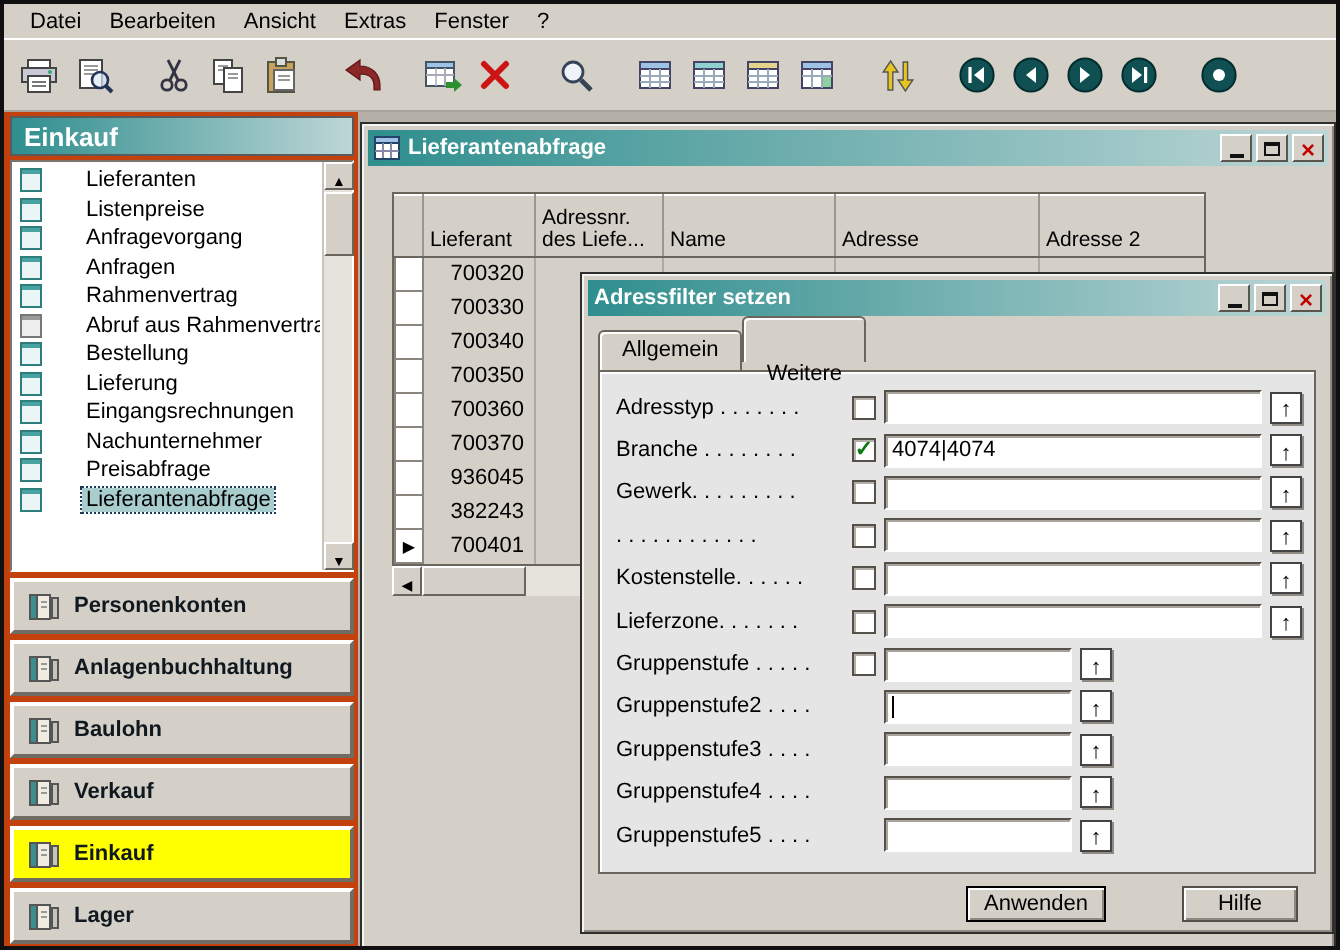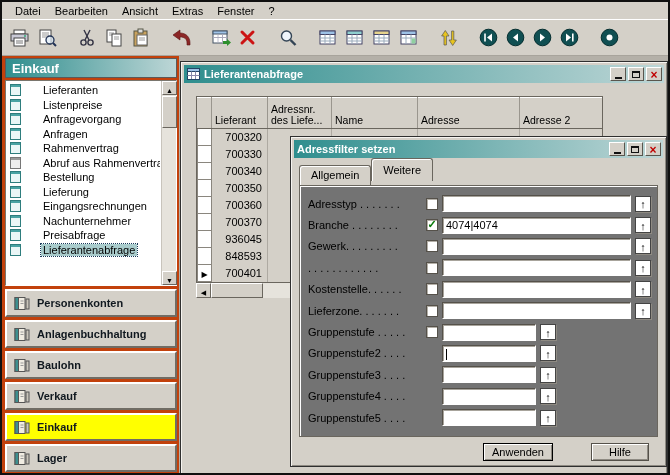--- a/index.html
+++ b/index.html
@@ -80,22 +80,22 @@
   .hscroll{position:absolute;left:12px;top:200px;width:132px;height:15px;background:#e6e3dc;display:flex}
   .hscroll .scroll-btn{position:static;width:15px;height:15px}
   .hthumb{width:52px;height:15px;background:#d4d0c8;border:1px solid;border-color:#fff #6a665e #6a665e #fff}
 
   
   .dialog{position:absolute;left:111px;top:80px;width:377px;height:331px;z-index:9}
   .dlg-content{position:relative;height:calc(100% - 18px)}
   .tabstrip{position:absolute;top:6px;left:5px;height:23px;display:flex;align-items:center;z-index:3}
   .tab{height:20px;margin-bottom:2px;padding:3px 11px 0;background:#d4d0c8;border:1px solid #6a665e;border-bottom:none;
        border-top-left-radius:3px;border-top-right-radius:3px;box-shadow:inset 1px 1px 0 #fff;cursor:default}
-  .tab.active{height:23px;margin-bottom:12px;padding-top:5px}
-  .tab-panel{position:absolute;left:5px;right:5px;top:27px;height:252px;background:#737373;
+  .tab.active{height:23px;margin-bottom:12px;padding-top:22px}
+  .tab-panel{position:absolute;left:5px;right:5px;top:27px;height:252px;background:#e5e5e5;
              border:1px solid #6a665e;box-shadow:inset 1px 1px 0 #fff;padding:7px 6px 0 8px}
   .field-row{display:flex;align-items:center;height:21.4px}
   .flabel{width:118px;flex:none;white-space:nowrap;overflow:hidden;cursor:default}
   .cbslot{width:16px;flex:none;display:flex;align-items:center}
   .checkbox{width:12px;height:12px;background:#fff;border:1px solid #55514a;box-shadow:inset 1px 1px 0 #b4b0a8;
             display:flex;align-items:center;justify-content:center}
   .checkbox.checked::after{content:"✓";color:#0a7a0a;font-weight:bold;font-size:11px;margin-top:-2px}
   .textbox{height:17px;background:#fff;border:1px solid;border-color:#55514a #fff #fff #55514a;
            box-shadow:inset 1px 1px 0 #a8a49c;padding:1px 3px;line-height:13px;overflow:hidden;white-space:nowrap}
   .textbox.grow{flex:1}
@@ -506,21 +506,21 @@
             <div class="grid-row">
                 <div class="gc sel"></div>
                 <div class="gc c1">936045</div>
                 <div class="gc c2"></div>
                 <div class="gc c3"></div>
                 <div class="gc c4"></div>
                 <div class="gc c5"></div>
               </div>
             <div class="grid-row">
                 <div class="gc sel"></div>
-                <div class="gc c1">848593</div>
+                <div class="gc c1">382243</div>
                 <div class="gc c2"></div>
                 <div class="gc c3"></div>
                 <div class="gc c4"></div>
                 <div class="gc c5"></div>
               </div>
             <div class="grid-row">
                 <div class="gc sel">
                   <span class="row-arrow"></span>
                 </div>
                 <div class="gc c1">700401</div>

